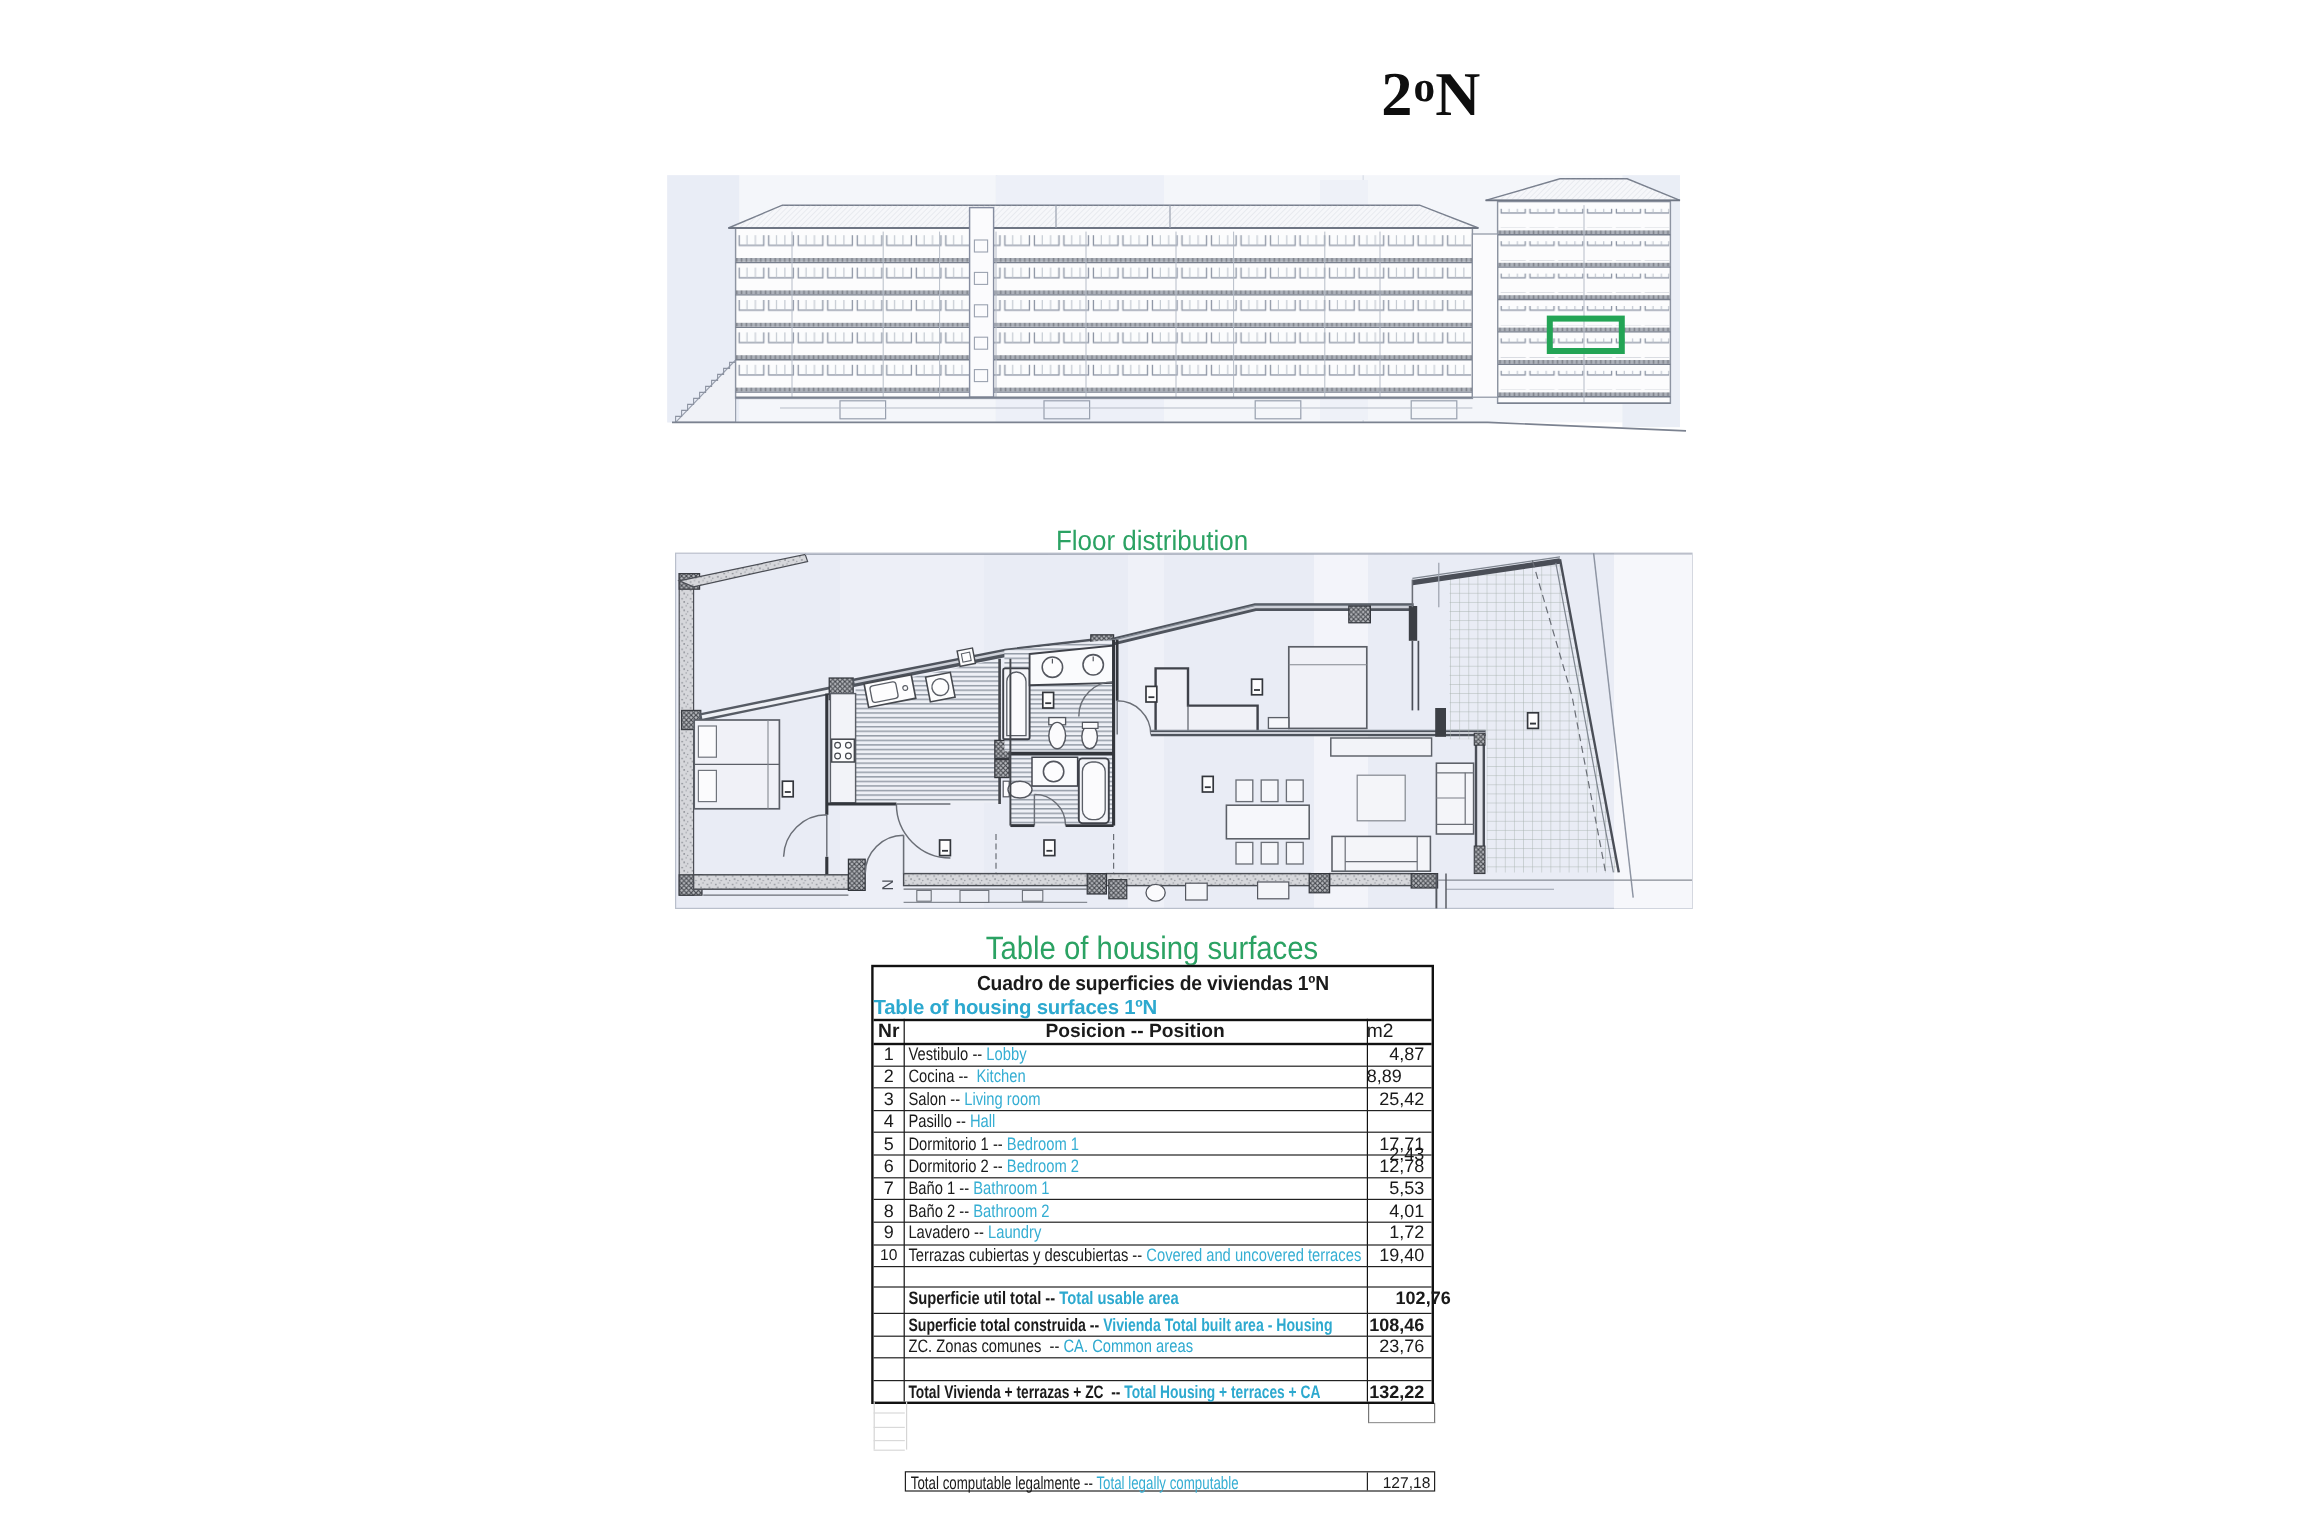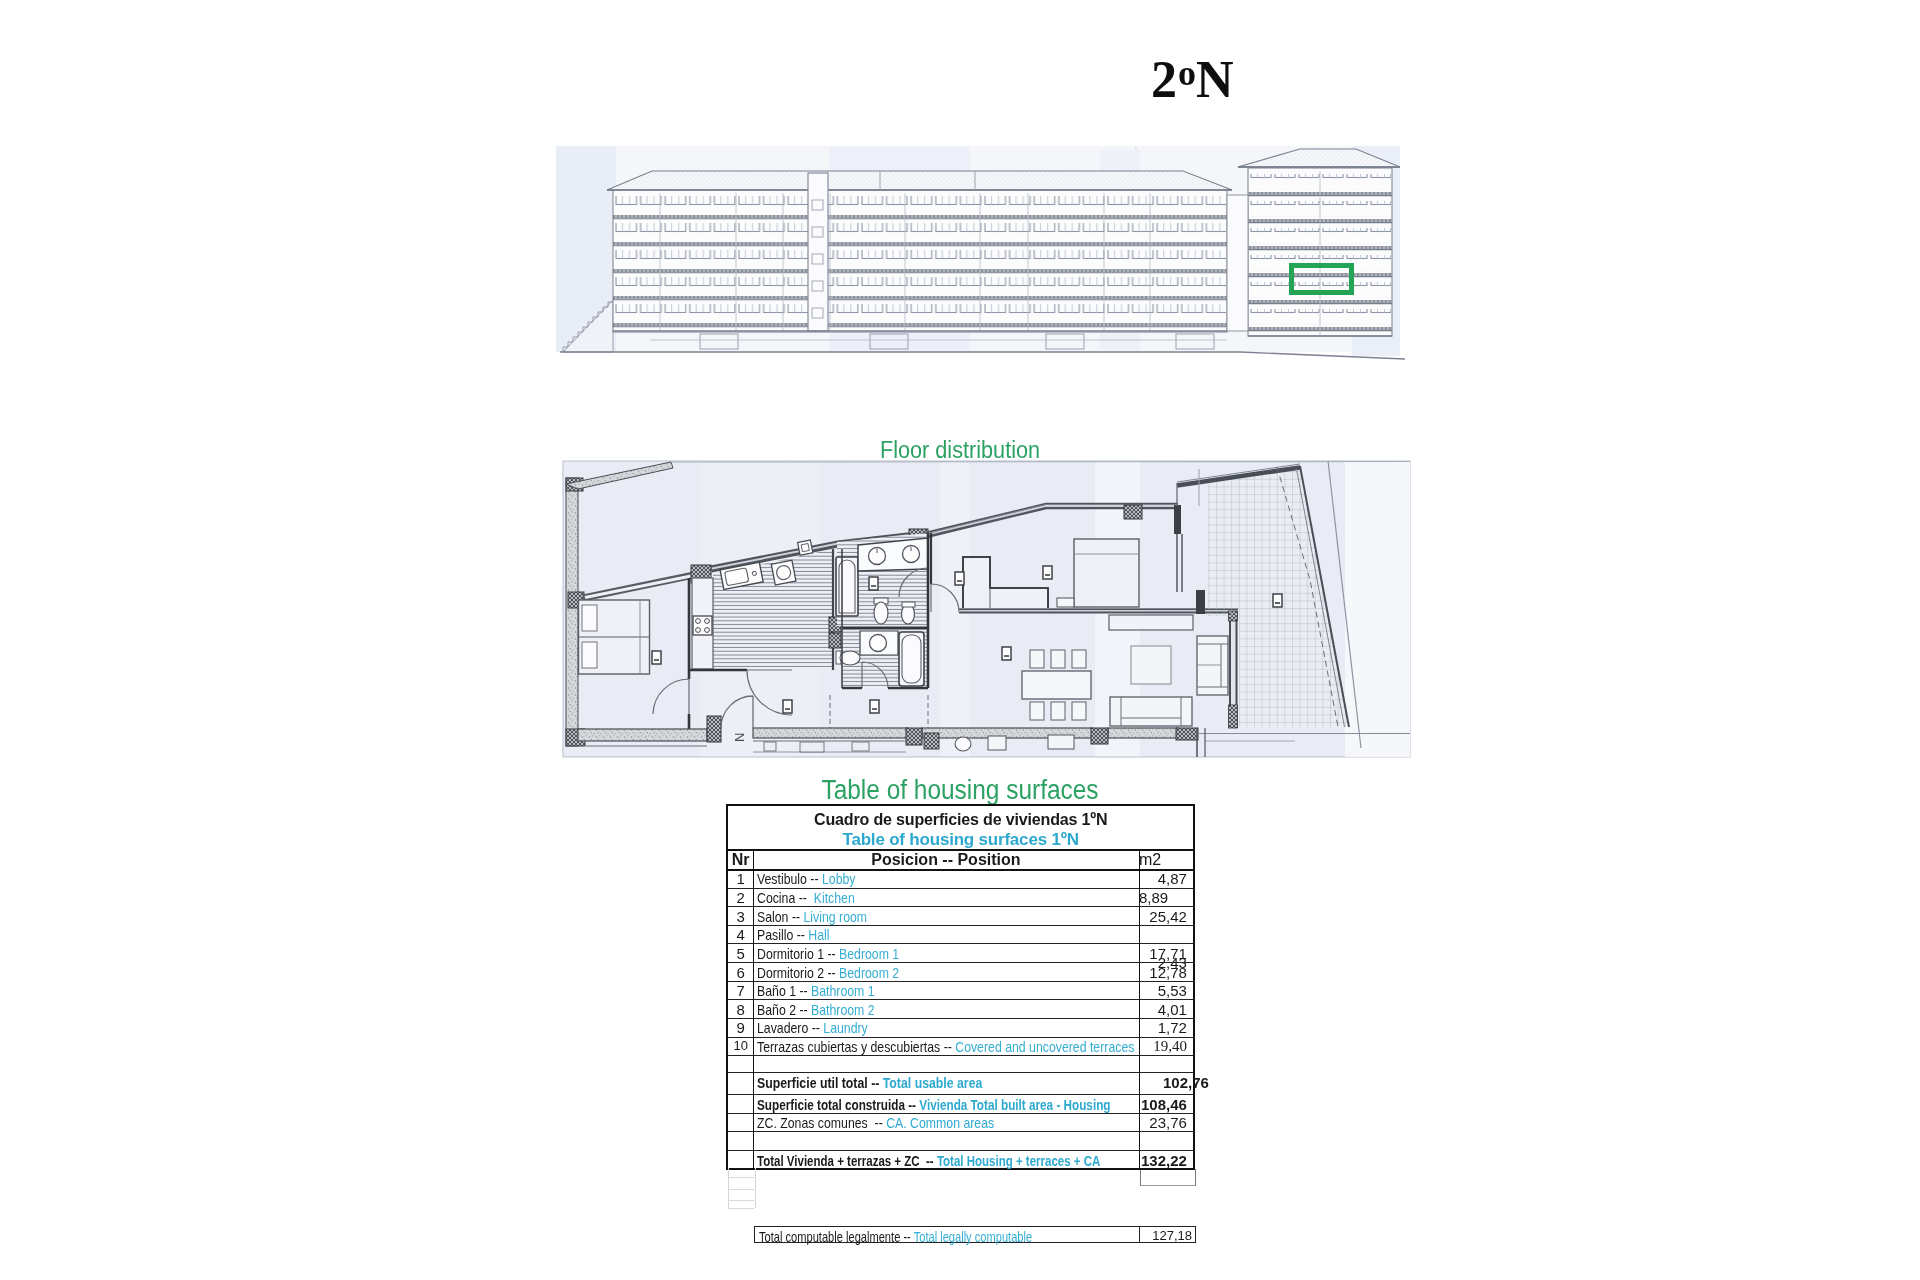--- a/index.html
+++ b/index.html
@@ -387,21 +387,21 @@
 <line x1="871" y1="586" x2="876" y2="586" stroke="#33363c" stroke-width="1.5"></line>
 <rect x="1043" y="566" width="9" height="13" fill="#fdfdfe" stroke="#33363c" stroke-width="1.4"></rect>
 <line x1="1045" y1="575" x2="1050" y2="575" stroke="#33363c" stroke-width="1.5"></line>
 </svg>
 
 <div class="abs ghead" id="gh2">Table of housing surfaces</div>
 
 <div style="position:absolute;left:1139.5px;top:1168.5px;width:54px;height:16.5px;border-left:1.2px solid #777;border-right:1.2px solid #777;border-bottom:1.2px solid #999;"></div>
 <div style="position:absolute;left:725.9px;top:803.9px;width:465.5px;height:362.0px;border:2.6px solid #111;background:#fff;font-size:15px;color:#1a1a1a;">
 <div style="position:absolute;left:0;top:4px;width:100%;text-align:center;font-weight:bold;font-size:17px;letter-spacing:-0.2px;transform:scaleX(0.945);">Cuadro de superficies de viviendas 1ºN</div>
-<div style="position:absolute;left:0;top:24px;width:100%;text-align:center;font-weight:bold;font-size:17px;color:#2da9cf;letter-spacing:-0.2px;">Table of housing surfaces 1ºN</div>
+<div style="position:absolute;left:0;top:24px;width:100%;text-align:left;font-weight:bold;font-size:17px;color:#2da9cf;letter-spacing:-0.2px;">Table of housing surfaces 1ºN</div>
 <div style="position:absolute;left:0;top:43.0px;width:100%;height:0;border-top:2.2px solid #111;"></div>
 <div style="position:absolute;left:0;top:45.0px;width:25.5px;text-align:center;font-weight:bold;font-size:16px;">Nr</div>
 <div style="position:absolute;left:25.5px;top:45.0px;width:385px;text-align:center;font-weight:bold;font-size:16px;">Posicion -- Position</div>
 <div style="position:absolute;left:411px;top:45.0px;width:54px;text-align:left;font-weight:normal;font-size:16px;">m2</div>
 <div style="position:absolute;left:0;top:63.0px;width:100%;height:0;border-top:2.2px solid #111;"></div>
 <div style="position:absolute;left:25.5px;top:43.0px;bottom:0;width:0;border-left:1.6px solid #111;"></div>
 <div style="position:absolute;left:411.0px;top:43.0px;bottom:0;width:0;border-left:1.6px solid #111;"></div>
 <div style="position:absolute;left:0;top:81.63px;width:100%;height:0;border-top:1.3px solid #222;"></div>
 <div style="position:absolute;left:0;top:64.50px;width:25.5px;text-align:center;font-size:15px;">1</div>
 <div class="rowtx" style="position:absolute;left:29px;top:64.50px;"><span>Vestibulo -- </span><span style="color:#35aed3;">Lobby</span></div>
@@ -434,21 +434,21 @@
 <div style="position:absolute;left:0;top:194.91px;width:25.5px;text-align:center;font-size:15px;">8</div>
 <div class="rowtx" style="position:absolute;left:29px;top:194.91px;"><span>Baño 2 -- </span><span style="color:#35aed3;">Bathroom 2</span></div>
 <div style="position:absolute;left:411px;top:194.91px;width:48px;text-align:right;font-size:15px;">4,01</div>
 <div style="position:absolute;left:0;top:230.67px;width:100%;height:0;border-top:1.3px solid #222;"></div>
 <div style="position:absolute;left:0;top:213.54px;width:25.5px;text-align:center;font-size:15px;">9</div>
 <div class="rowtx" style="position:absolute;left:29px;top:213.54px;"><span>Lavadero -- </span><span style="color:#35aed3;">Laundry</span></div>
 <div style="position:absolute;left:411px;top:213.54px;width:48px;text-align:right;font-size:15px;">1,72</div>
 <div style="position:absolute;left:0;top:249.30px;width:100%;height:0;border-top:1.3px solid #222;"></div>
 <div style="position:absolute;left:0;top:232.17px;width:25.5px;text-align:center;font-size:13px;">10</div>
 <div class="rowtx" style="position:absolute;left:29px;top:232.17px;"><span>Terrazas cubiertas y descubiertas -- </span><span style="color:#35aed3;">Covered and uncovered terraces</span></div>
-<div style="position:absolute;left:411px;top:232.17px;width:48px;text-align:right;font-size:15px;font-family:Liberation Serif, serif;">19,40</div>
+<div style="position:absolute;left:411px;top:232.17px;width:48px;text-align:right;font-size:15px;">19,40</div>
 <div style="position:absolute;left:0;top:266.50px;width:100%;height:0;border-top:1.3px solid #222;"></div>
 <div style="position:absolute;left:0;top:288.50px;width:100%;height:0;border-top:1.3px solid #222;"></div>
     <div class="rowtx" style="position:absolute;left:29px;top:268.00px;font-weight:bold;">Superficie util total -- <span style="color:#2da9cf;">Total usable area</span></div>
     <div style="position:absolute;left:411px;top:268.00px;width:48px;text-align:right;font-size:15px;font-weight:bold;padding-left:22px;">102,76</div>
 <div style="position:absolute;left:0;top:307.00px;width:100%;height:0;border-top:1.3px solid #222;"></div>
     <div class="rowtx" style="position:absolute;left:29px;top:290.00px;font-weight:bold;transform:scaleX(0.782);">Superficie total construida -- <span style="color:#2da9cf;">Vivienda Total built area - Housing</span></div>
     <div style="position:absolute;left:411px;top:290.00px;width:48px;text-align:right;font-size:15px;font-weight:bold;">108,46</div>
 <div style="position:absolute;left:0;top:325.50px;width:100%;height:0;border-top:1.3px solid #222;"></div>
     <div class="rowtx" style="position:absolute;left:29px;top:308.50px;font-weight:normal;">ZC. Zonas comunes&nbsp; -- <span style="color:#2da9cf;">CA. Common areas</span></div>
     <div style="position:absolute;left:411px;top:308.50px;width:48px;text-align:right;font-size:15px;font-weight:normal;">23,76</div>

